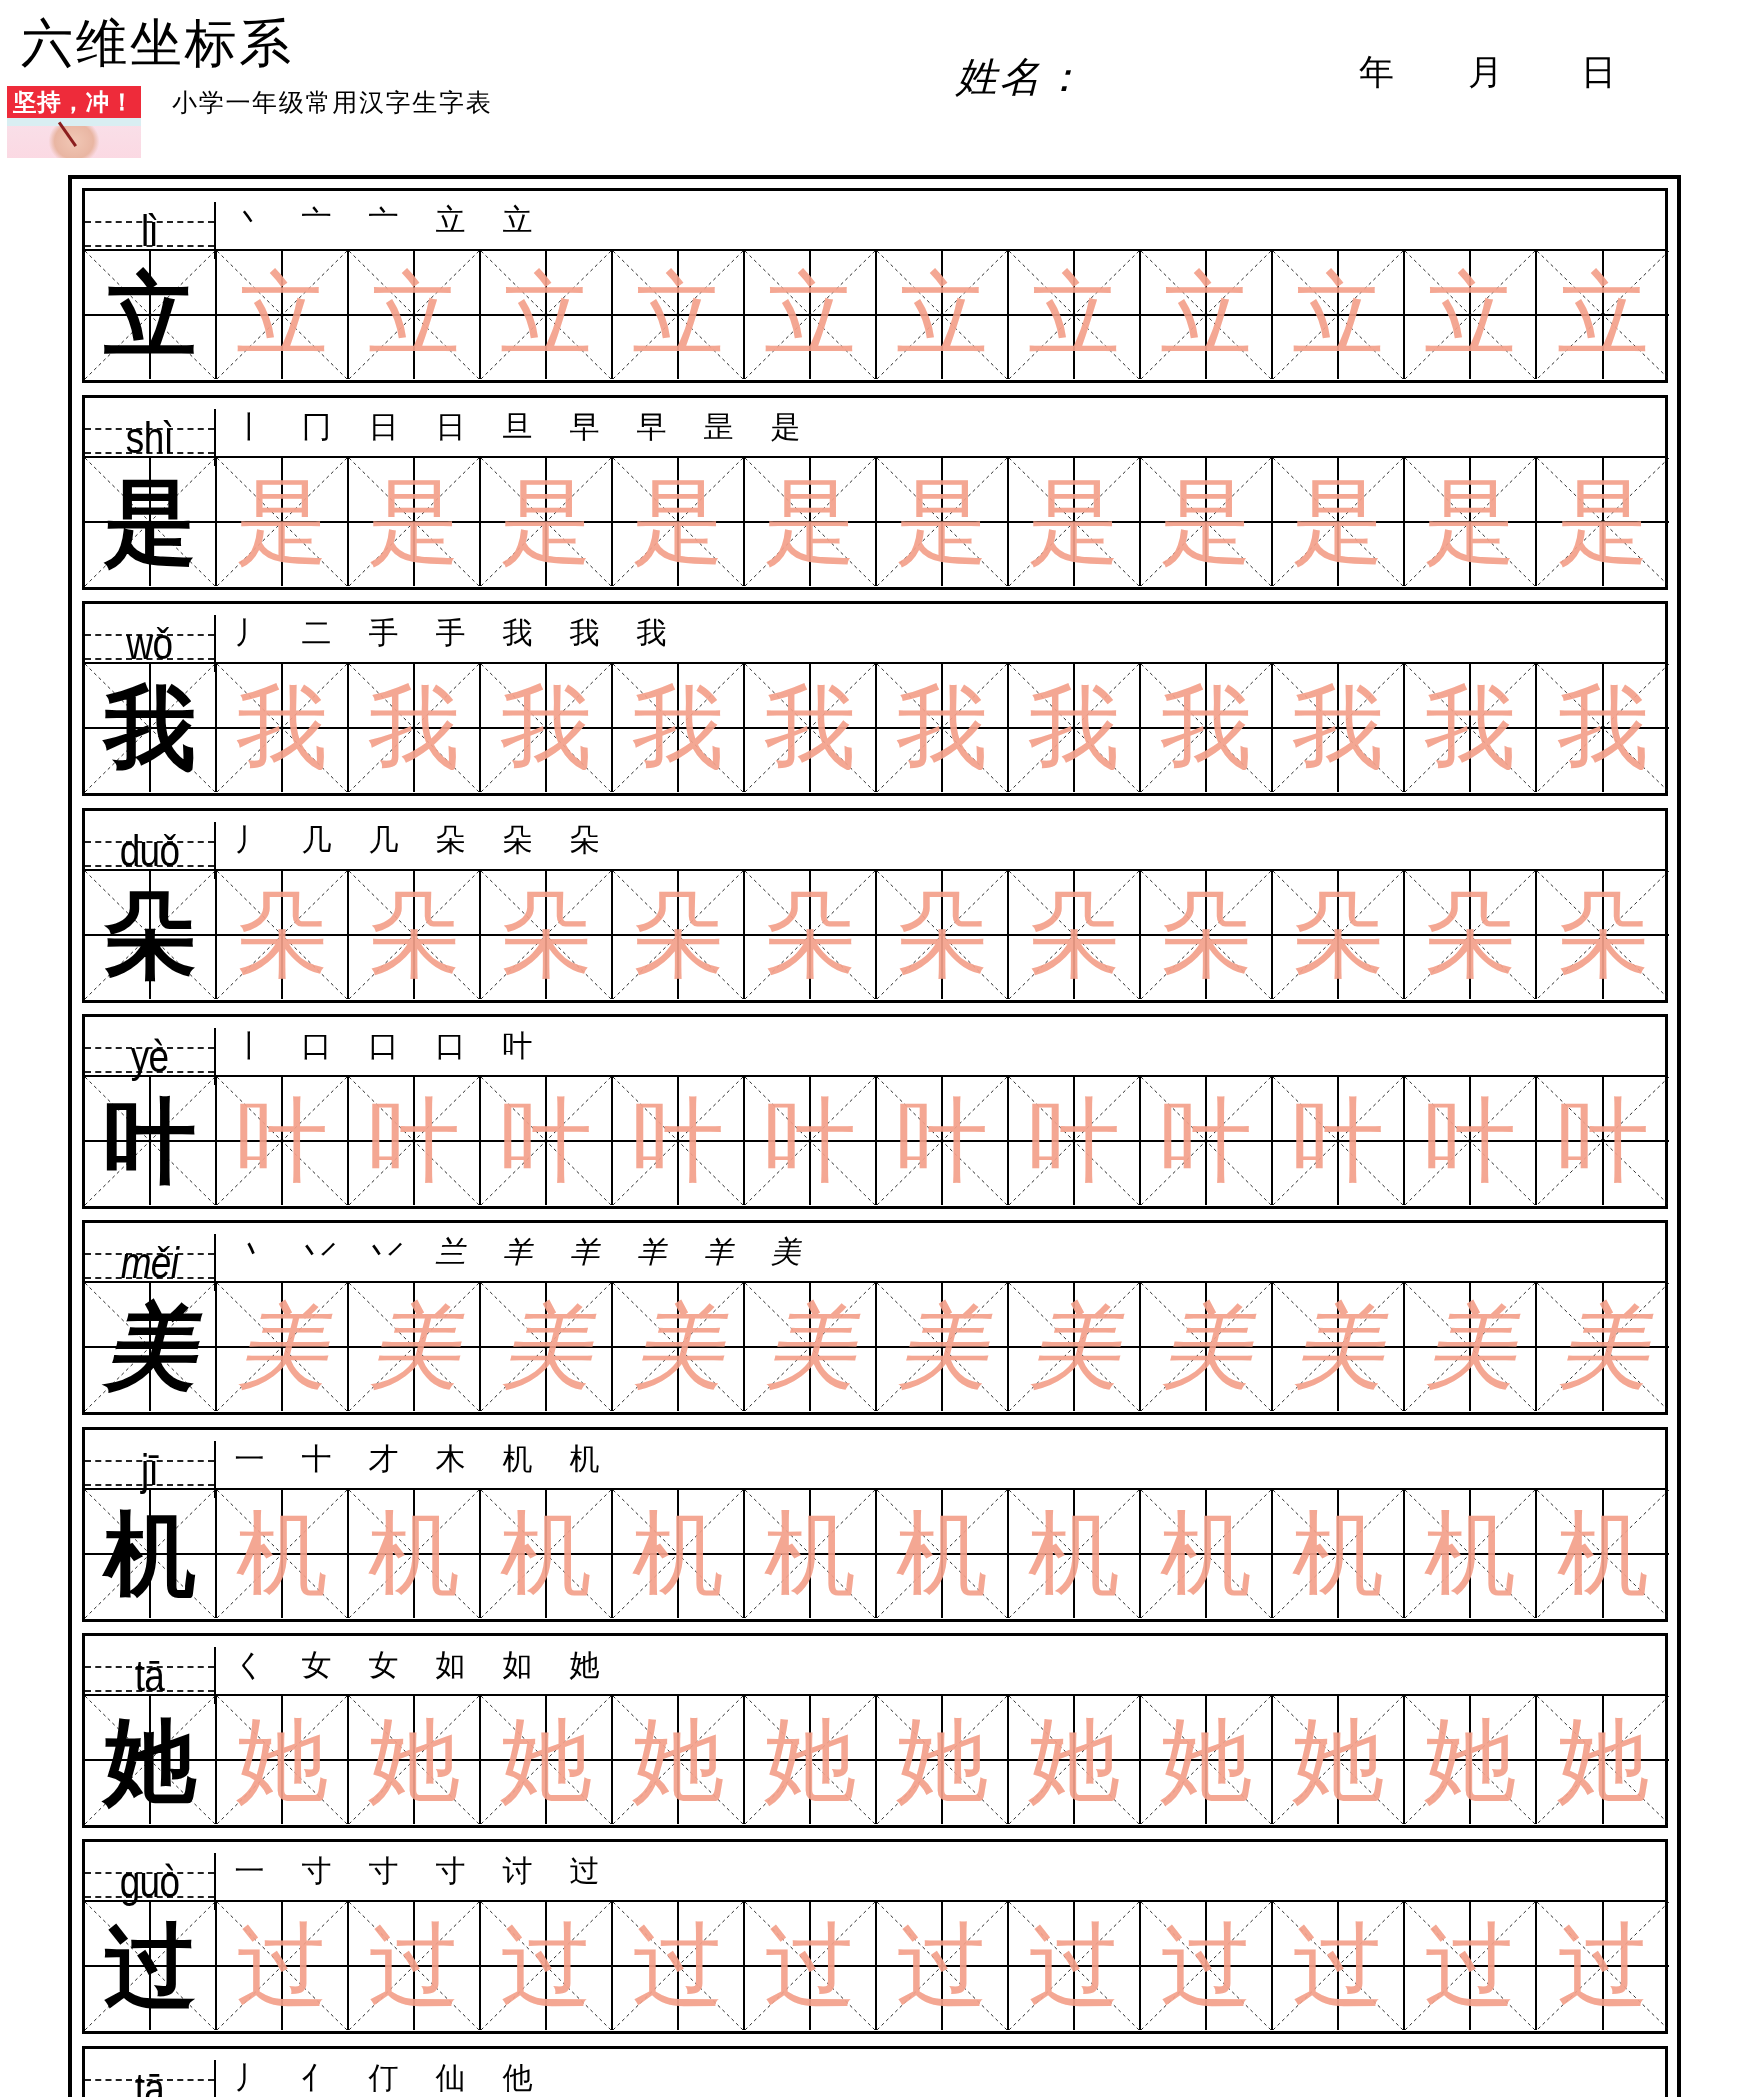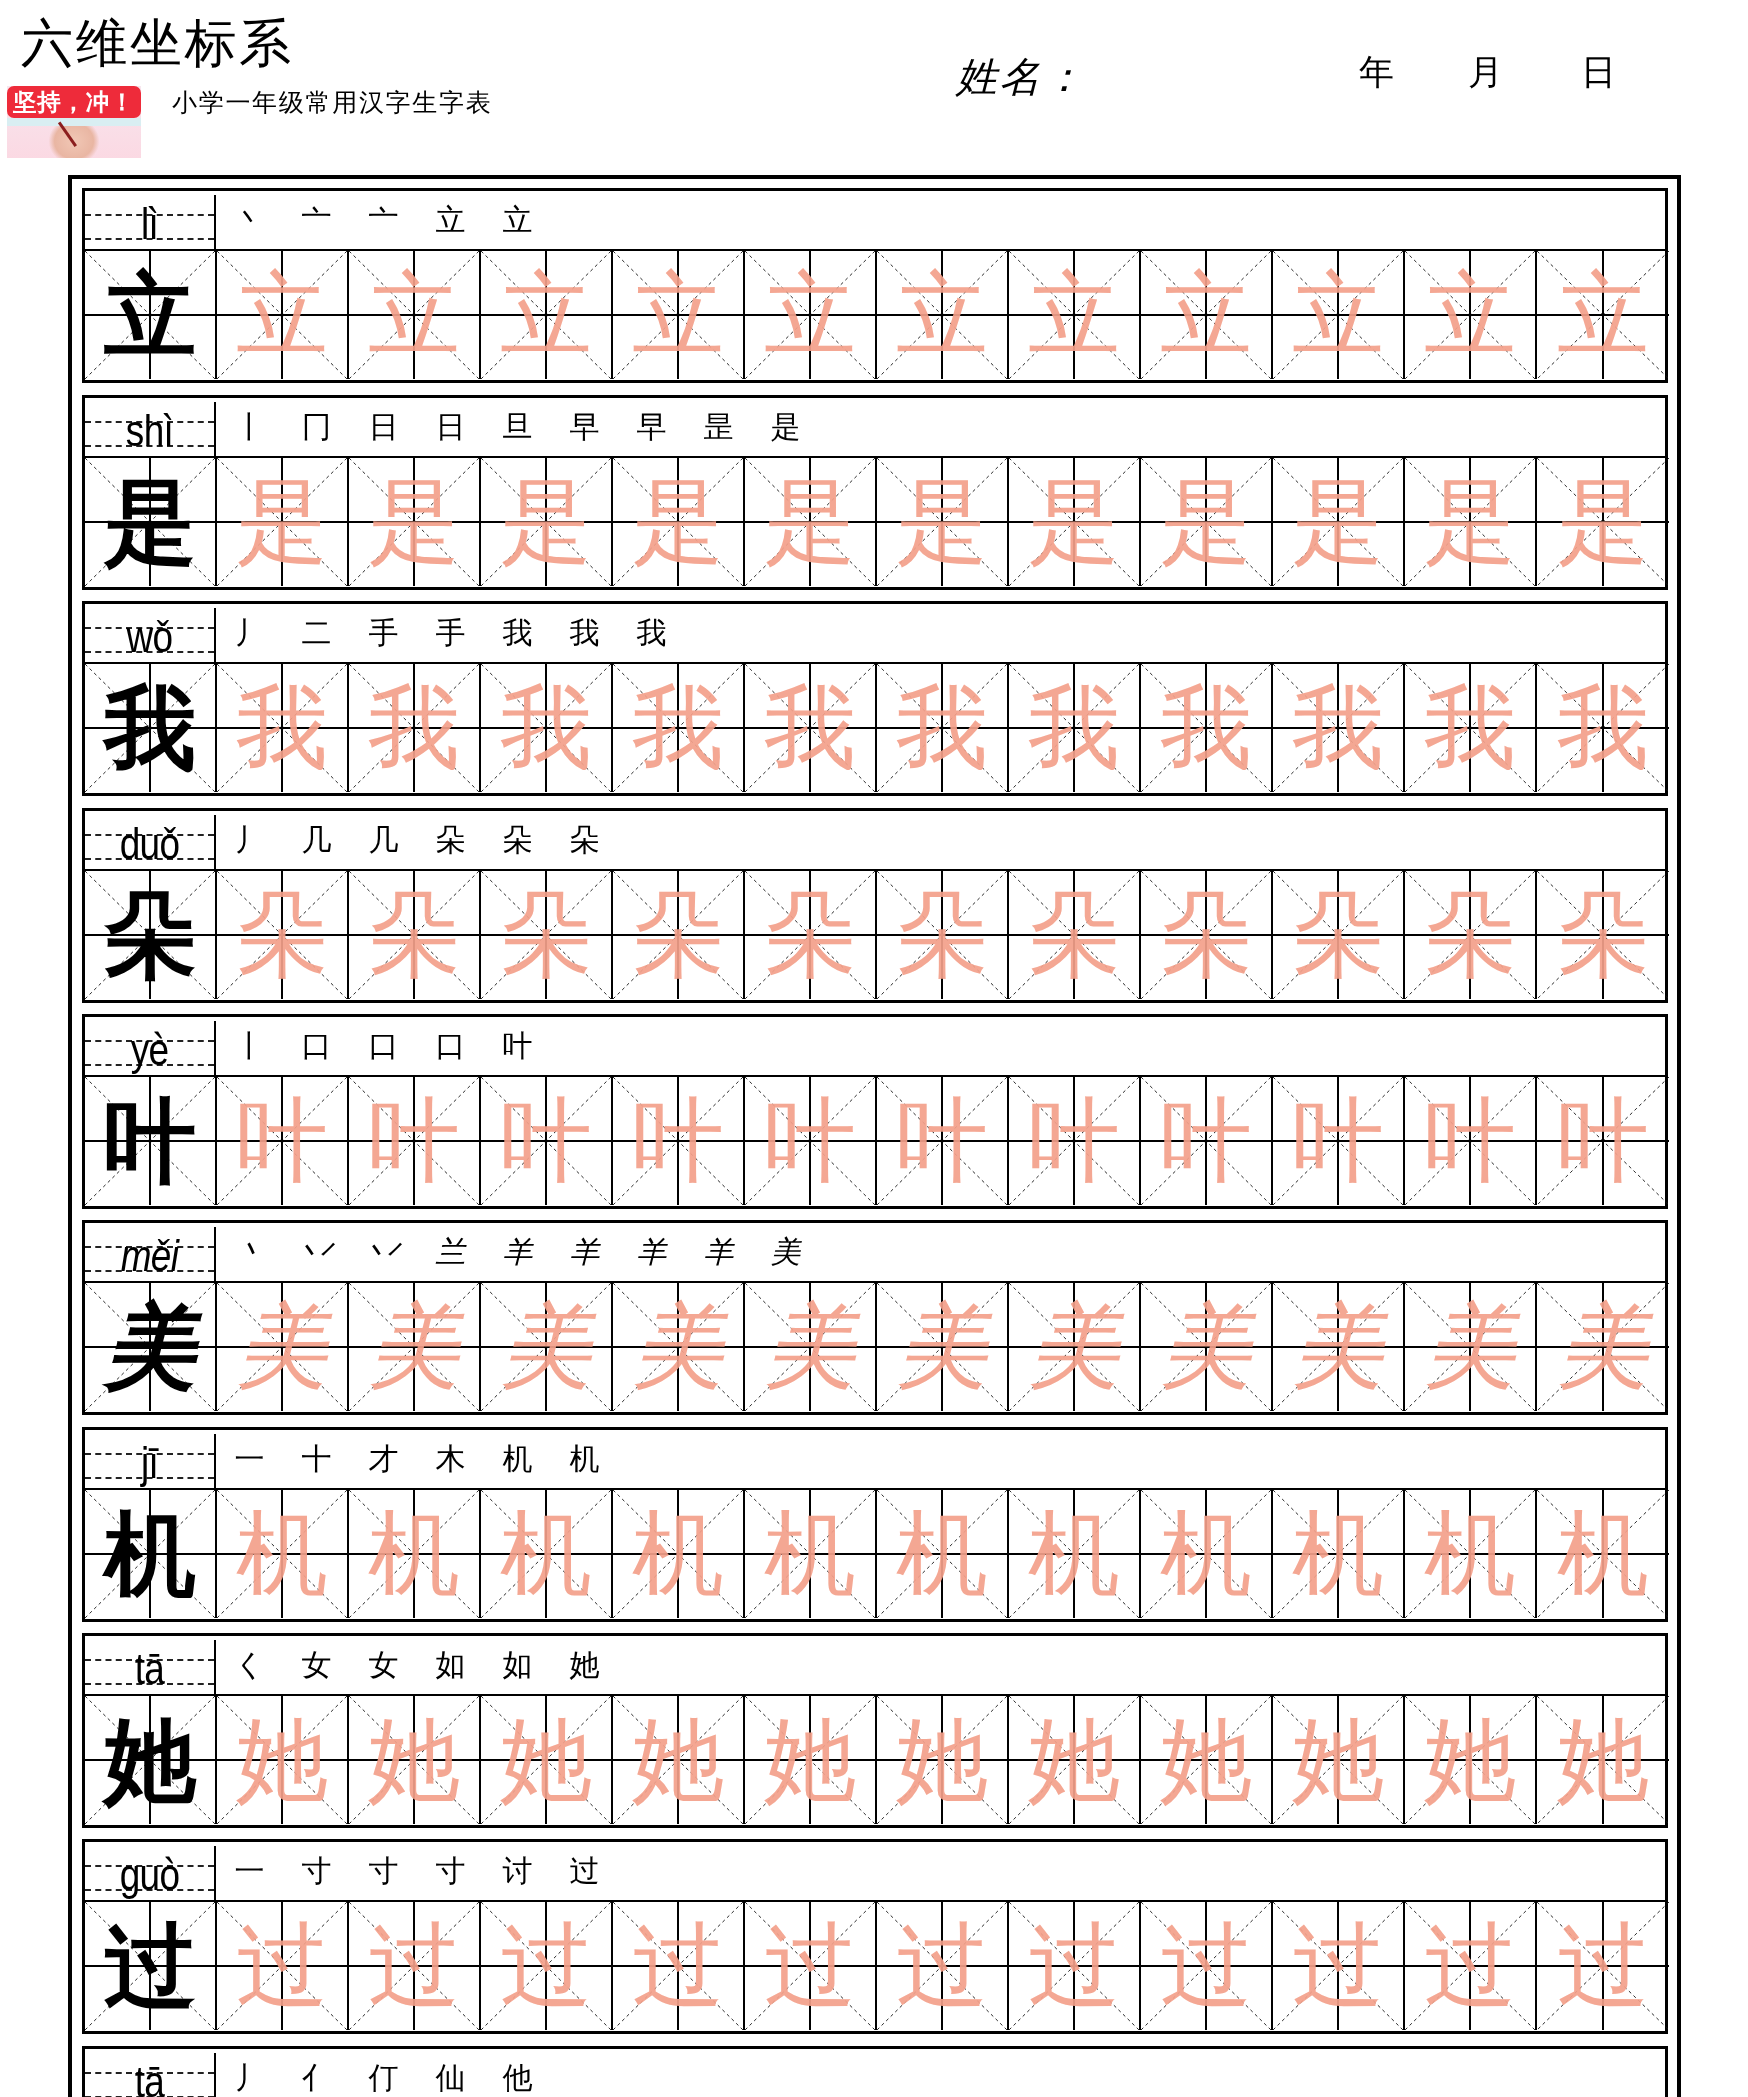--- a/index.html
+++ b/index.html
@@ -6,37 +6,37 @@
   body { width: 1749px; height: 2438px; position: relative; overflow: hidden;
          font-family: "DejaVu Serif", serif; color: #000; }
 
   
   .brand { position: absolute; left: 21px; top: 17px; font-size: 52px; letter-spacing: 2.5px;
            font-family: Liberation Sans, sans-serif; line-height: 1; }
   .photo { position: absolute; left: 6.7px; top: 86px; width: 134px; height: 72px; overflow: hidden;
            background: linear-gradient(#f7e6ee 0%, #fbd9e3 100%); }
   .photo .banner { position: absolute; left: 0; top: 0; width: 100%; height: 32px; background: #ee2b3a;
            color: #fff; font-size: 23.5px; font-weight: bold; text-align: center; line-height: 32px;
-           font-family: "DejaVu Sans", sans-serif; letter-spacing: 0.8px; border-radius: 7px; }
+           font-family: "DejaVu Sans", sans-serif; letter-spacing: 0.8px; }
   .photo .band { position: absolute; left: 0; top: 32px; width: 100%; height: 8.4px; background: #d9eef2; }
   .photo .hands { position: absolute; left: 42px; top: 40px; width: 50px; height: 38px;
            background: radial-gradient(ellipse at 50% 40%, #f1c7b5 0%, #e9b6a3 55%, rgba(233,182,163,0) 72%); }
   .photo .pen { position: absolute; left: 59px; top: 34px; width: 2.5px; height: 29px; background: #8b1e1e;
            transform: rotate(-35deg); }
   .subtitle { position: absolute; left: 172px; top: 90px; font-size: 25px; letter-spacing: 1.7px; line-height: 1; }
   .name-label { position: absolute; left: 956px; top: 57px; font-size: 41px; letter-spacing: 2.5px; line-height: 1; font-style: italic; }
   .date-part { position: absolute; top: 55px; font-size: 35px; line-height: 1; }
 
   
   .frame { position: absolute; left: 68px; top: 175px; width: 1613px; height: 2089px;
            box-sizing: border-box; border: 4.6px solid #000; }
   .block { position: absolute; left: 82px; width: 1586px; height: 195px; }
   .pin-row { position: absolute; left: 0; top: 0; width: 1586px; height: 63px; box-sizing: border-box;
              border: 3.4px solid #000; border-bottom-width: 2.5px; }
-  .pin-cell { position: absolute; left: 0; top: 4px; width: 129px; height: 57px; border-right: 2.5px solid #000; }
+  .pin-cell { position: absolute; left: 0; top: 11px; width: 129px; height: 57px; border-right: 2.5px solid #000; }
   .pin-cell .dash { position: absolute; left: 0; width: 100%; height: 0; border-top: 2.1px dashed #222; }
   .pin-text { position: absolute; left: 0; width: 100%; top: 4.2px; text-align: center; font-size: 45px;
               font-family: "Liberation Sans", sans-serif; font-weight: normal; line-height: 50px;
               transform: scaleX(0.82); letter-spacing: -0.8px; }
   .strokes { position: absolute; left: 131px; top: 0; height: 57px; display: flex; align-items: center; }
   .stroke { width: 67px; text-align: center; font-size: 30px; line-height: 1; font-family: "DejaVu Serif", serif; }
 
   .grid-row { position: absolute; left: 0; top: 63px; width: 1586px; height: 132px; box-sizing: border-box;
               border: 3.4px solid #000; border-top: none; display: flex; }
   .cell { position: relative; flex: 0 0 auto; width: 132px; height: 128px; box-sizing: border-box;

